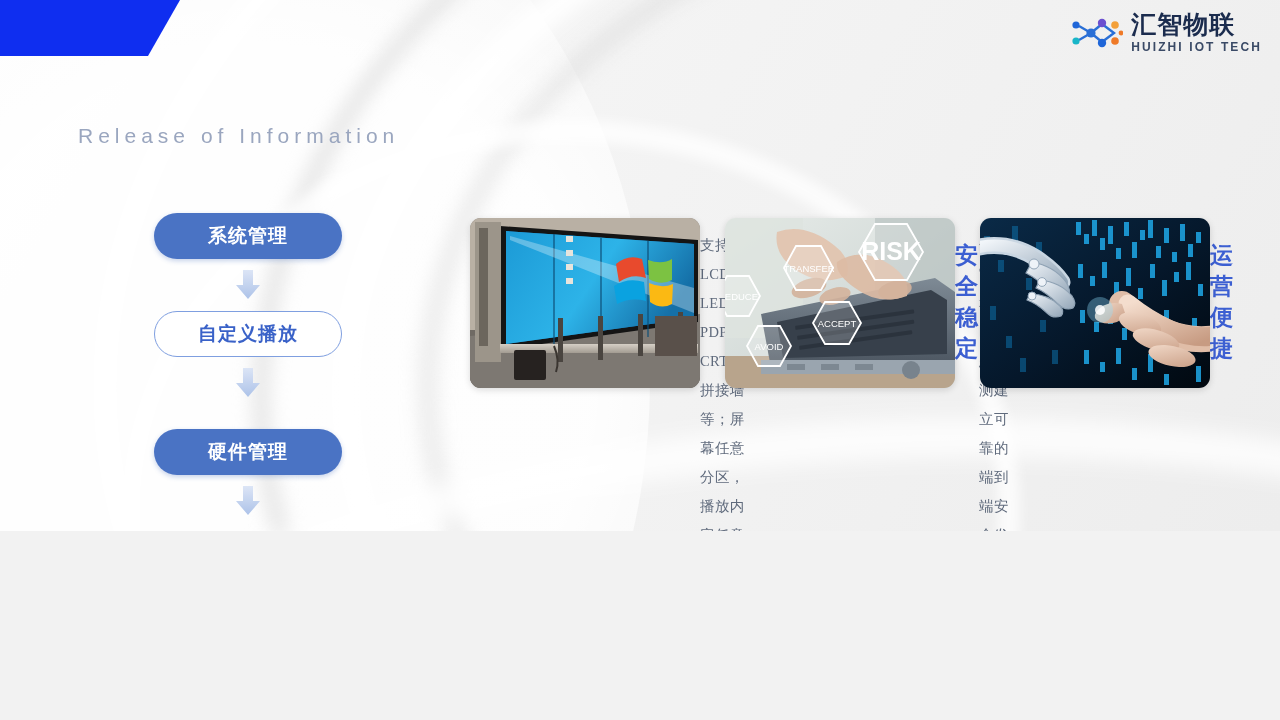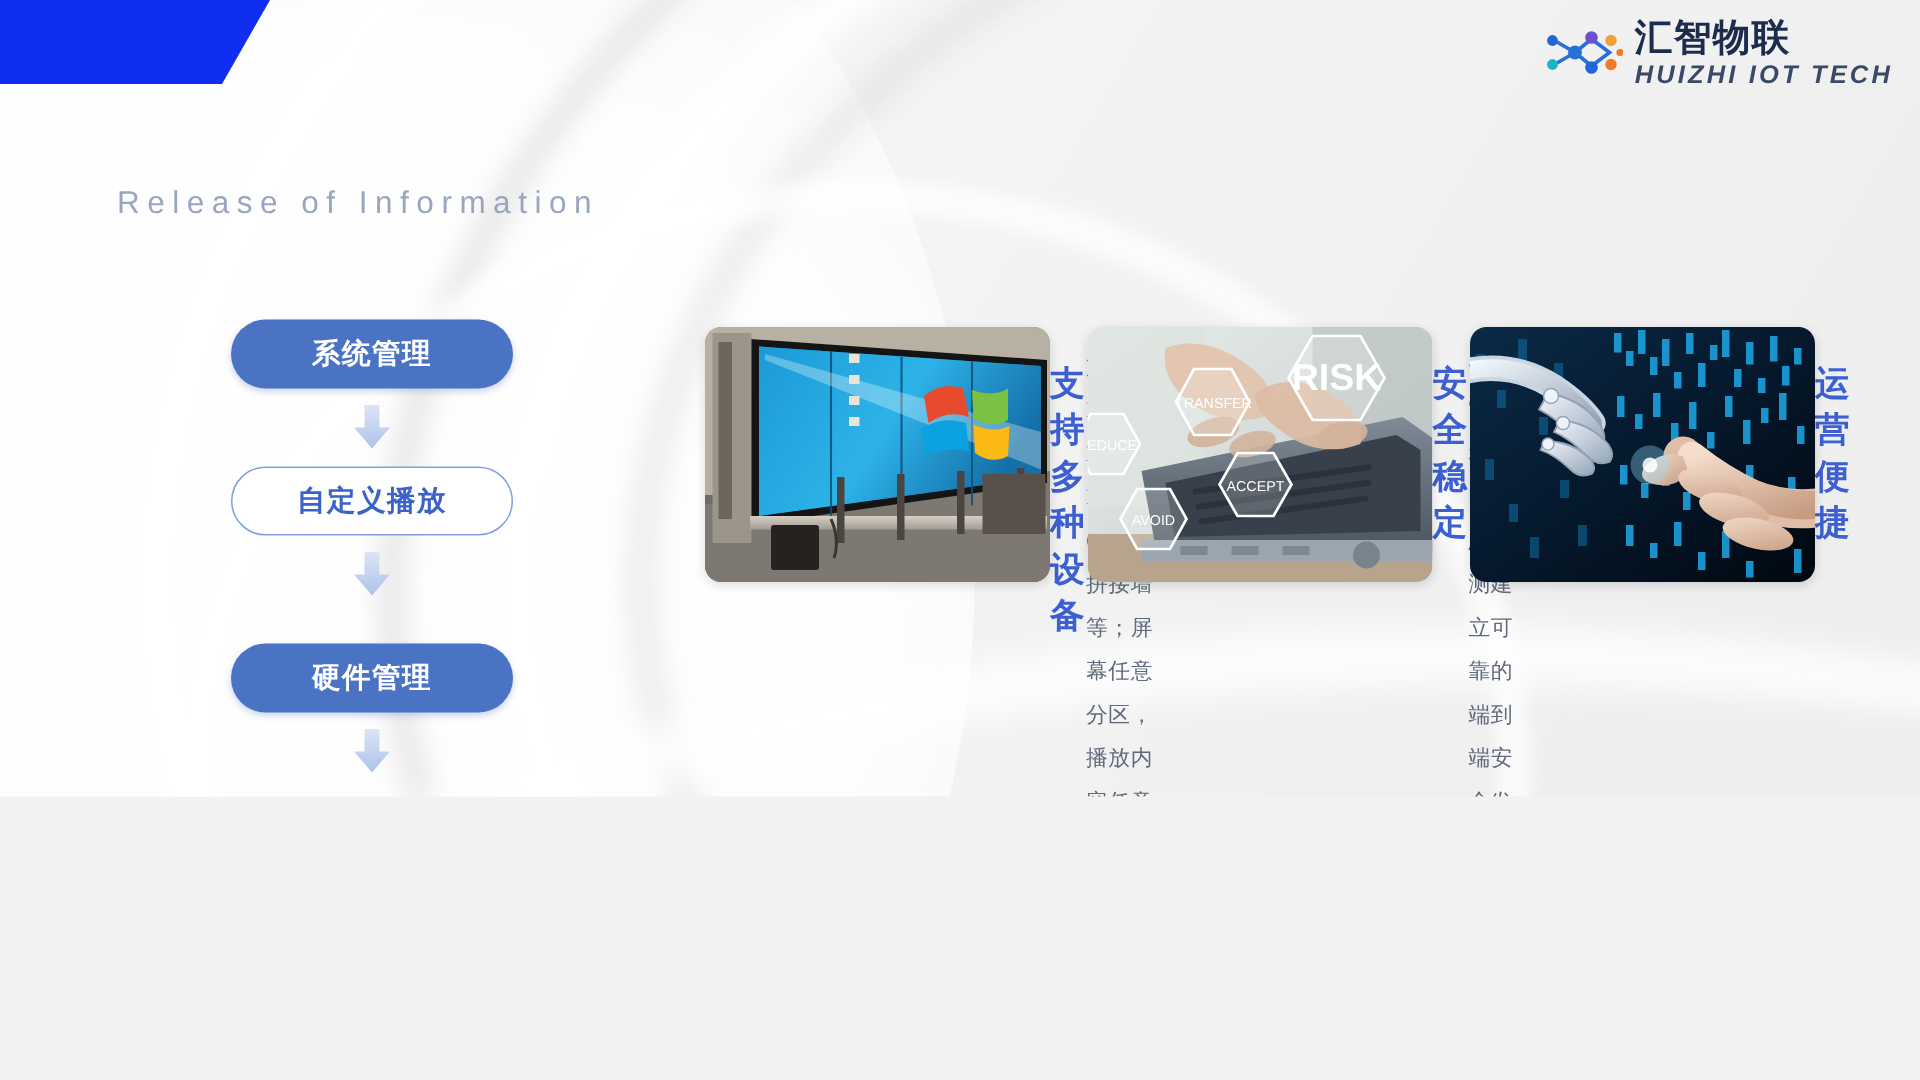--- a/index.html
+++ b/index.html
@@ -43,22 +43,22 @@
                background:#0f2ef0; clip-path:polygon(0 0, 180px 0, 148px 56px, 0 56px); }
   .corner-br { position:absolute; left:460px; top:687px; width:820px; height:33px;
                background:#0f2ef0; clip-path:polygon(24px 0, 820px 0, 820px 33px, 0 33px); }
 
   
   .logo { position:absolute; right:18px; top:12px; display:flex; align-items:center; gap:8px; }
   .logo-mark { width:52px; height:38px; flex:none; }
   .logo-text { display:flex; flex-direction:column; align-items:flex-start; line-height:1; }
   .logo-cn { font-size:25px; font-weight:bold; color:#1b2c4e; letter-spacing:1px;
              font-family:"DejaVu Sans","Liberation Sans",sans-serif; }
-  .logo-en { font-size:17px; font-weight:bold; color:#3a4a66; letter-spacing:2.1px;
-             margin-top:4px; font-style:italic; }
+  .logo-en { font-size:12px; font-weight:bold; color:#3a4a66; letter-spacing:2.1px;
+             margin-top:4px; }
 
   
   .title { position:absolute; left:58px; top:72px; font-size:41px; font-weight:bold;
            color:#1a32e0; letter-spacing:1px; white-space:nowrap;
            font-family:"DejaVu Sans","Liberation Sans",sans-serif; }
   .subtitle { position:absolute; left:78px; top:124px; font-size:21px; color:#9aa6bf;
               letter-spacing:5px; white-space:nowrap; }
 
   
   .flow { position:absolute; left:152px; top:193px; width:192px;
@@ -209,21 +209,20 @@
             <rect x="88" y="100" width="5" height="44"></rect>
               <rect x="128" y="98" width="5" height="44"></rect>
             <rect x="168" y="96" width="5" height="42"></rect>
               <rect x="208" y="94" width="5" height="40"></rect>
           </g>
           <rect x="44" y="132" width="32" height="30" rx="2" fill="#262220"></rect>
           <path d="M84 128 q6 14 2 26" stroke="#3a3530" stroke-width="2" fill="none"></path>
           <rect x="185" y="98" width="42" height="40" fill="#59504a"></rect>
         </svg>
       </div>
-      <div class="card-title">支持多种设备</div>
       <div class="card-body">支持LCD、LED、PDP、CRT和拼接墙等；屏幕任意分区，播放内容任意组合</div>
     </div>
 
     <div class="card">
       <div class="card-img">
         <svg viewBox="0 0 230 170" preserveAspectRatio="xMidYMid slice">
           <defs>
             <linearGradient id="bg2" x1="0" y1="0" x2="1" y2="1">
               <stop offset="0" stop-color="#e7ece9"></stop>
                 <stop offset="1" stop-color="#c3ccca"></stop>

